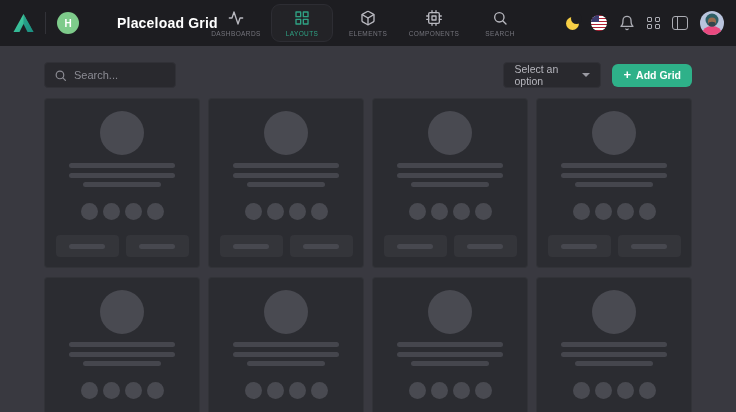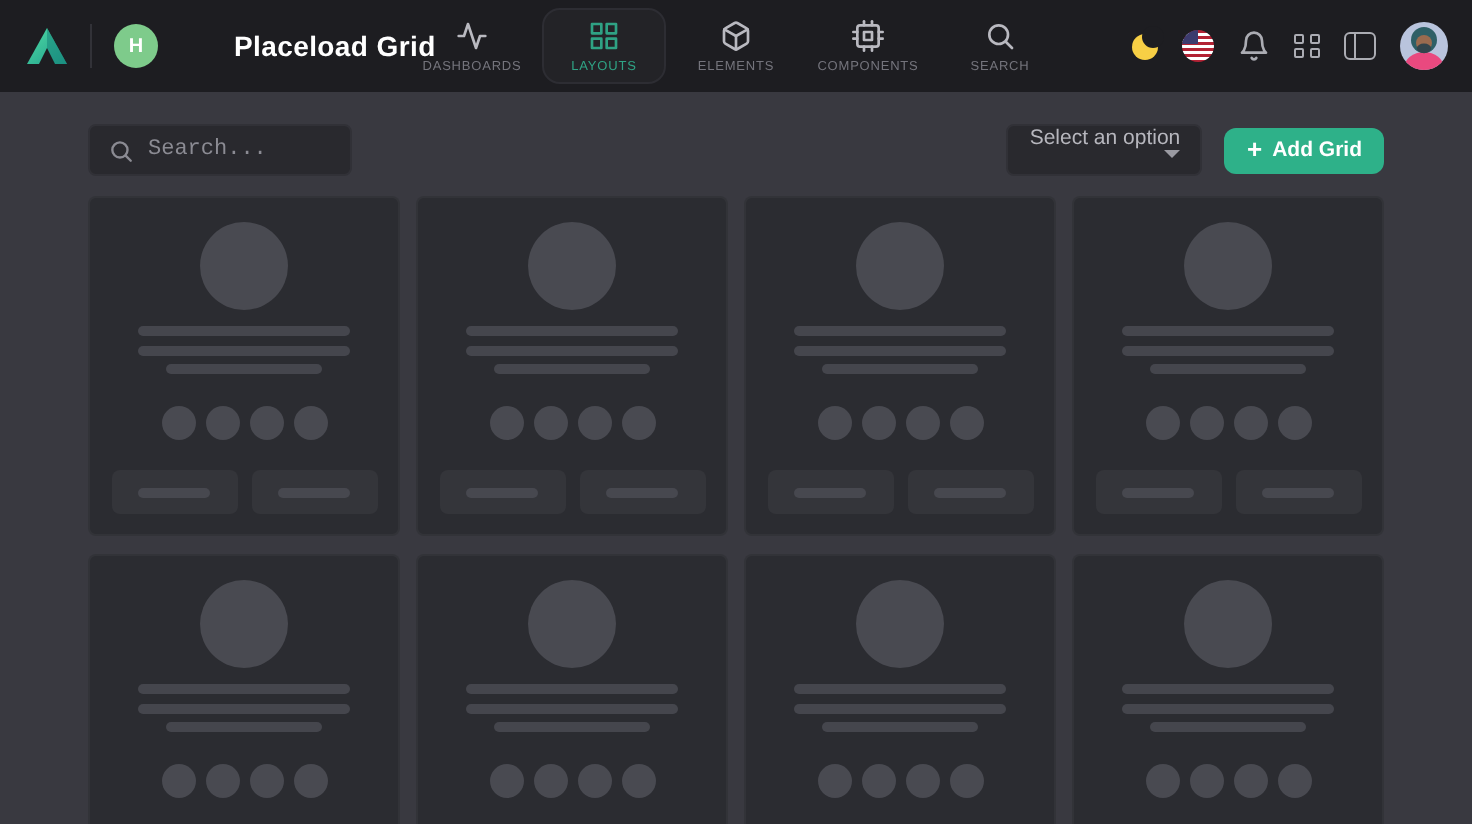--- a/index.html
+++ b/index.html
@@ -64,28 +64,28 @@
 
   
   .toolbar { margin:16px 44px 0; display:flex; align-items:center; }
   .search-box {
     width:132px; height:26px; background:#29292e; border:1px solid #313137;
     border-radius:4px; display:flex; align-items:center; gap:7px; padding:0 9px;
   }
   .search-box svg { flex:none; color:#8b8b93; }
   .search-box input {
     background:transparent; border:none; outline:none; width:100%;
-    color:#c5c5cb; font-size:11px; font-family:Liberation Mono, monospace;
+    color:#c5c5cb; font-size:11px; font-family:Liberation Sans, sans-serif;
   }
   .search-box input::placeholder { color:#8b8b93; }
   .toolbar-right { margin-left:auto; display:flex; align-items:center; gap:11px; }
   .select {
     width:98px; height:26px; background:#29292e; border:1px solid #313137;
     border-radius:4px; display:flex; align-items:center; padding:0 10px;
-    font-size:10.5px; color:#b6b6bd; cursor:pointer;flex-direction:column;
+    font-size:10.5px; color:#b6b6bd; cursor:pointer;
   }
   .caret {
     margin-left:auto; width:0; height:0;
     border-left:4px solid transparent; border-right:4px solid transparent;
     border-top:4px solid #9a9aa2;
   }
   .add-user-btn {
     height:23px; padding:0 11px; background:#2eb189; border:none; border-radius:6px;
     color:#fff; font-size:10.5px; font-weight:bold; font-family:inherit;
     display:flex; align-items:center; gap:5px; cursor:pointer;

